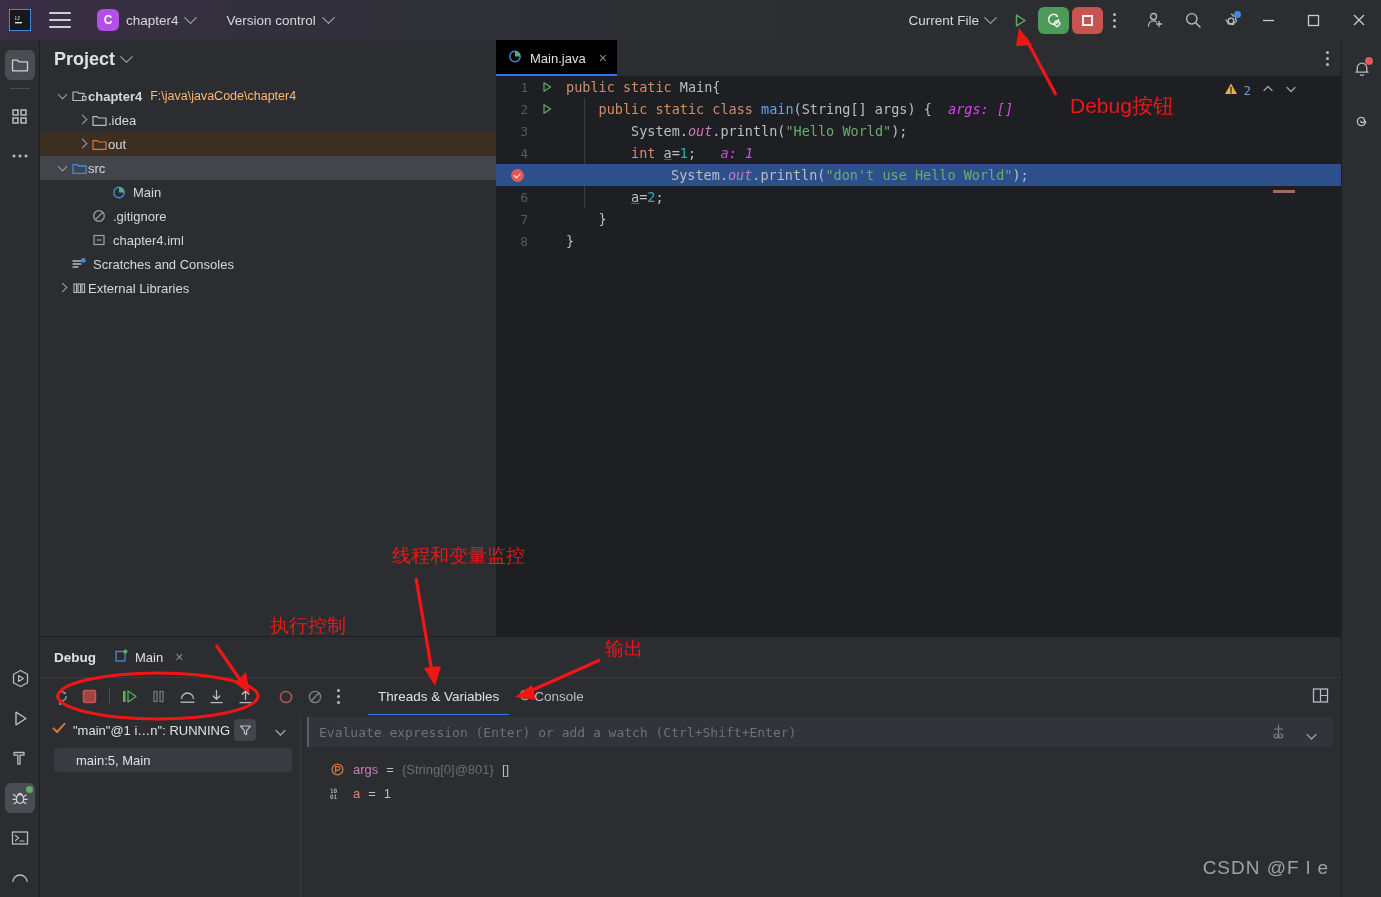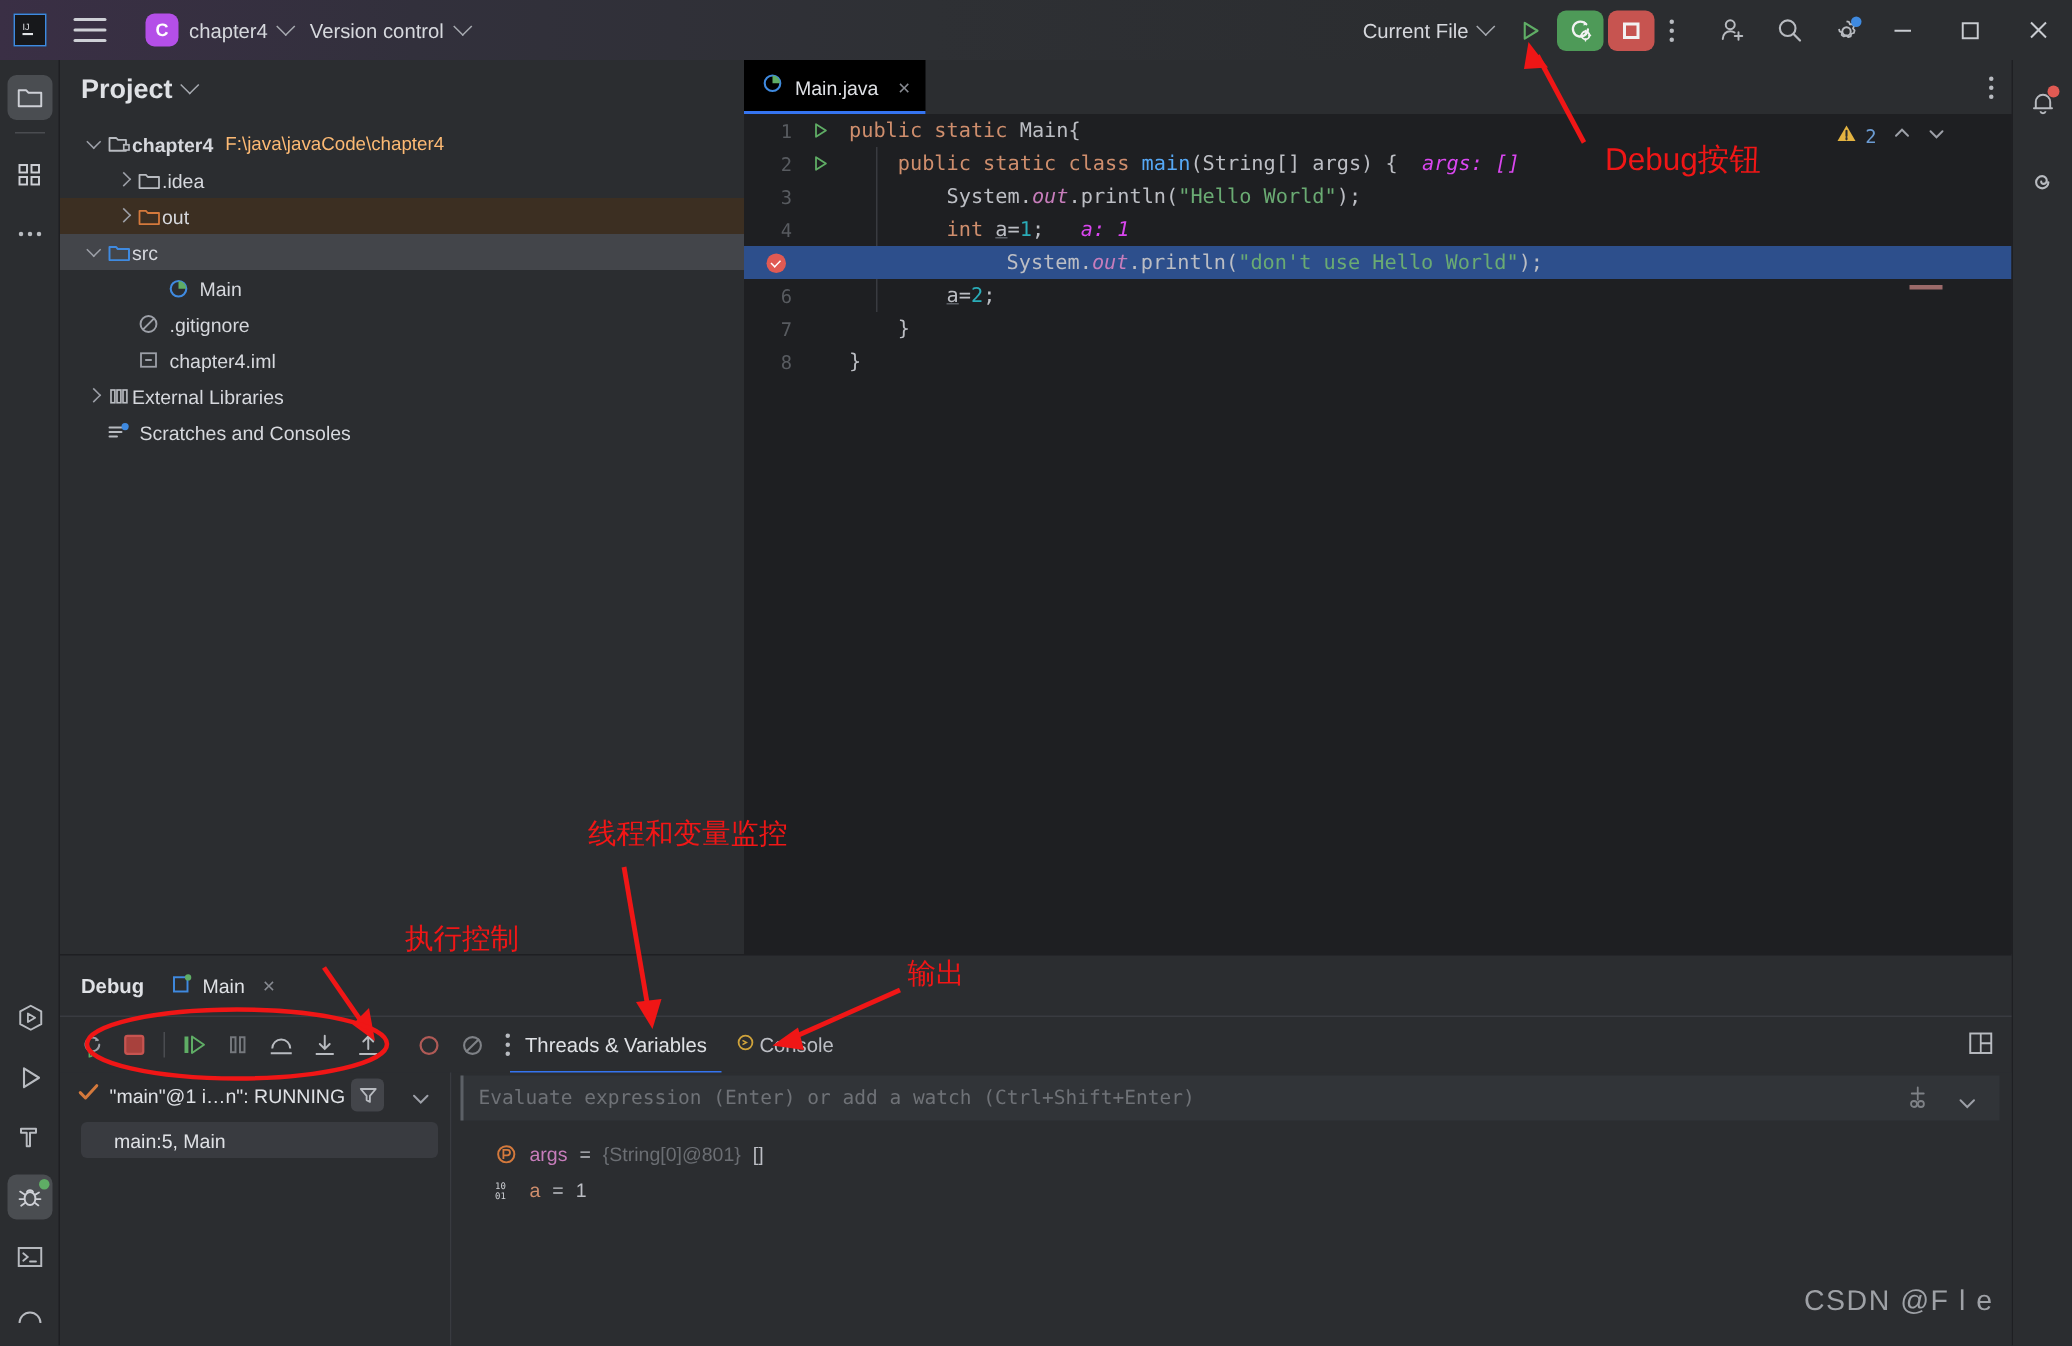--- a/index.html
+++ b/index.html
@@ -31,21 +31,21 @@
     border-radius: 5px; cursor: pointer;
   }
   .proj-badge {
     width: 22px; height: 22px; border-radius: 6px; background: #b44fe8;
     display: flex; align-items: center; justify-content: center;
     color: #fff; font-size: 12px; font-weight: bold;
   }
   .tb-label { font-size: 13.5px; color: #d6d8dd; }
   .chev { width: 9px; height: 9px; border-right: 1.4px solid #a7aab0; border-bottom: 1.4px solid #a7aab0;
     transform: rotate(45deg) translate(-2px,-2px); display:inline-block; }
-  .vcs-chip { display: flex; align-items: center; gap: 8px; padding: 3px 6px; cursor:pointer;justify-content:flex-end; }
+  .vcs-chip { margin-left: 20px; display: flex; align-items: center; gap: 8px; padding: 3px 6px; cursor:pointer;justify-content:flex-end; }
 
   .tb-right { position: absolute; right: 0; top: 0; height: 40px; display: flex; align-items: center; }
   .runcfg { display: flex; align-items: center; gap: 7px; margin-right: 10px; cursor: pointer; }
   .icon-btn { width: 30px; height: 30px; display: flex; align-items: center; justify-content: center;
     border-radius: 5px; cursor: pointer; }
   .btn-debug { width: 31px; height: 27px; border-radius: 6px; background: #4e9a58;
     display: flex; align-items: center; justify-content: center; cursor: pointer; margin: 0 3px; }
   .btn-stop { width: 31px; height: 27px; border-radius: 6px; background: #c75450;
     display: flex; align-items: center; justify-content: center; cursor: pointer; }
   .stop-sq { width: 11px; height: 11px; border: 2px solid #f2f2f2; }
@@ -149,21 +149,21 @@
   .dbg-tab .x { color: #878a91; font-size: 14px; margin-left: 5px; }
 
   .dbg-toolrow { height: 38px; display: flex; align-items: center; position: relative;
     border-top: 1px solid #393b40; }
   .dtool { width: 25px; height: 25px; display: flex; align-items: center; justify-content: center;
     cursor: pointer; margin: 0 2px; }
   .dtool:first-child { margin-left: 8px; }
   .dsep { width: 1px; height: 17px; background: #4a4c50; margin: 0 5px; }
   .dkebab { display: flex; flex-direction: column; gap: 3px; margin: 0 10px 0 8px; }
   .dkebab i { width: 3px; height: 3px; background: #b8bbc0; border-radius: 50%; }
-  .sub-tabs { display: flex; align-items: center; gap: 20px; height: 38px; }
+  .sub-tabs { display: flex; align-items: center; gap: 20px; margin-left: 28px; height: 38px; }
   .sub-tab { font-size: 13.5px; color: #bcbec4; height: 38px; display: flex; align-items: center;
     position: relative; cursor: pointer; }
   .sub-tab.active { color: #dfe1e5; }
   .sub-tab.active::after { content:''; position:absolute; left:-10px; bottom:0; width: calc(100% + 20px);
     height: 2px; background: #3574f0; }
   .layout-btn { position: absolute; right: 12px; top: 9px; cursor: pointer; }
 
   .dbg-body { position: absolute; top: 78px; left: 0; width: 1301px; height: 183px; display: flex; }
   .frames { width: 261px; background: #2b2d30; border-right: 1px solid #393b40; }
   .thread-row { height: 30px; display: flex; align-items: center; gap: 7px; padding-left: 12px;
@@ -437,40 +437,40 @@
       <div class="row" style="padding-left:50px">
         <span class="nodeicon">
           <svg width="14" height="14" viewBox="0 0 14 14">
               <rect x="2" y="2.5" width="10" height="9" fill="none" stroke="#9da0a8" stroke-width="1.2"></rect>
               <path d="M4.8 7 h4.4" stroke="#9da0a8" stroke-width="1.2"></path>
             </svg>
         </span>
         <span class="nlabel" style="margin-left:5px">chapter4.iml</span>
       </div>
 
+      <div class="row" style="padding-left:30px">
+        <span class="nodeicon">
+          <svg width="16" height="14" viewBox="0 0 16 14">
+            <path d="M2 4 h8 M2 7 h8 M2 10 h5" stroke="#b8bbc0" stroke-width="1.3" stroke-linecap="round"></path>
+            <circle cx="12.4" cy="3.4" r="2.4" fill="#3f8ae0"></circle>
+          </svg>
+        </span>
+        <span class="nlabel" style="margin-left:5px">Scratches and Consoles</span>
+      </div>
+
       <div class="row" style="padding-left:16px">
         <span class="arrow closed"></span>
         <span class="nodeicon">
           <svg width="15" height="14" viewBox="0 0 15 14">
               <rect x="2" y="3" width="2.6" height="8.5" fill="none" stroke="#b8bbc0" stroke-width="1.1"></rect>
               <rect x="6" y="3" width="2.6" height="8.5" fill="none" stroke="#b8bbc0" stroke-width="1.1"></rect>
               <rect x="10" y="3" width="2.6" height="8.5" fill="none" stroke="#b8bbc0" stroke-width="1.1"></rect>
             </svg>
         </span>
         <span class="nlabel">External Libraries</span>
-      </div>
-
-      <div class="row" style="padding-left:30px">
-        <span class="nodeicon">
-          <svg width="16" height="14" viewBox="0 0 16 14">
-            <path d="M2 4 h8 M2 7 h8 M2 10 h5" stroke="#b8bbc0" stroke-width="1.3" stroke-linecap="round"></path>
-            <circle cx="12.4" cy="3.4" r="2.4" fill="#3f8ae0"></circle>
-          </svg>
-        </span>
-        <span class="nlabel" style="margin-left:5px">Scratches and Consoles</span>
       </div>
 
     </div>
   </div>
 
   <div class="editor">
     <div class="tabbar">
       <div class="tab active">
         <span>
           <svg width="15" height="15" viewBox="0 0 15 15">

